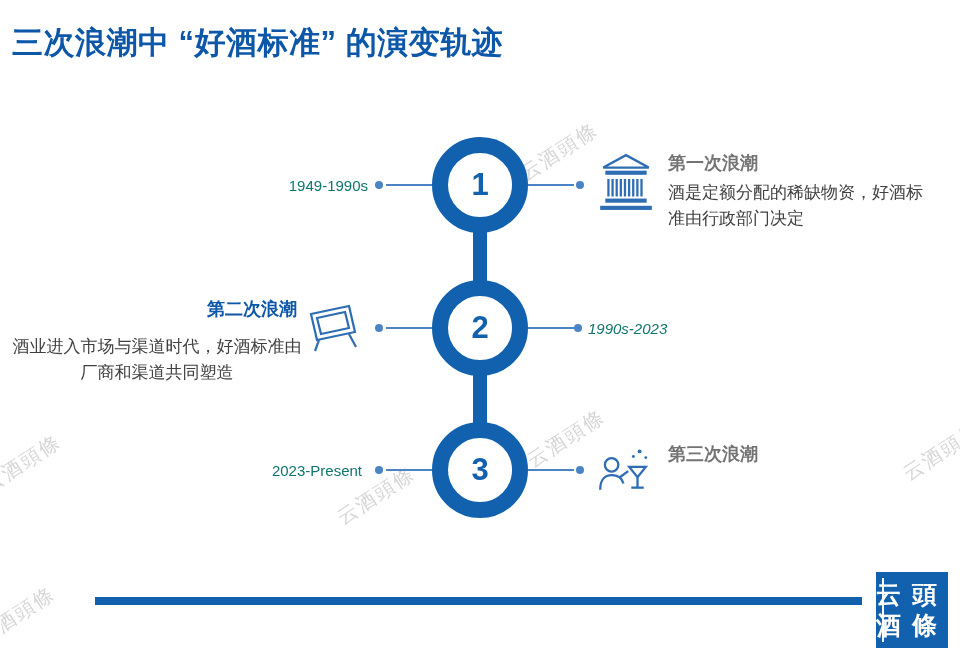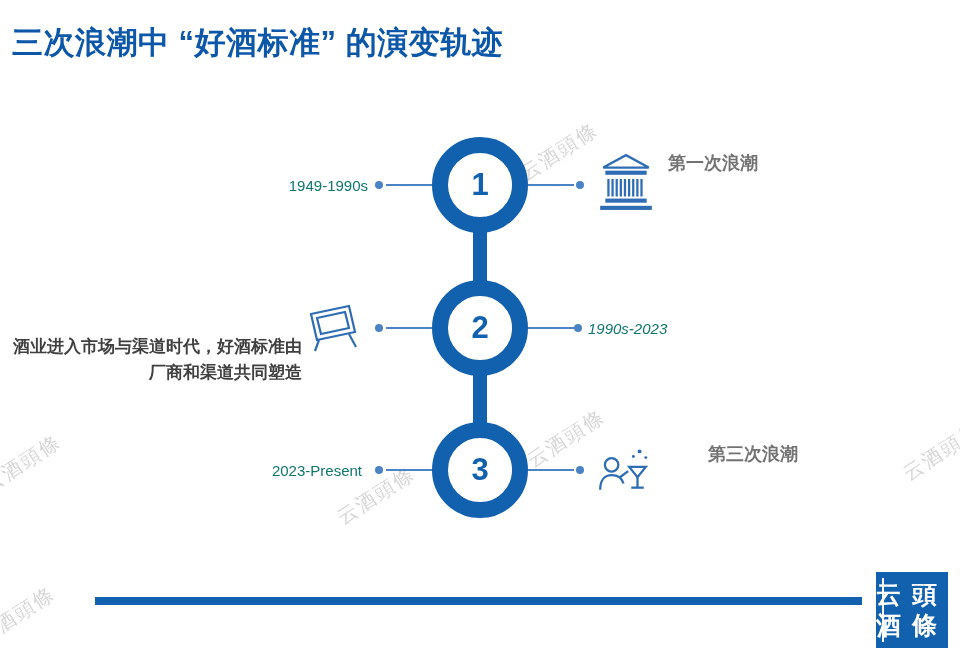--- a/index.html
+++ b/index.html
@@ -56,36 +56,38 @@
       <line x1="32" y1="28" x2="32" y2="45"></line>
       <line x1="36" y1="28" x2="36" y2="45"></line>
       <line x1="40" y1="28" x2="40" y2="45"></line>
       <line x1="44" y1="28" x2="44" y2="45"></line>
       <rect x="9" y="47" width="40" height="4" fill="#2e6db3" stroke="none"></rect>
       <rect x="4" y="54" width="50" height="4" fill="#2e6db3" stroke="none"></rect>
     </svg>
   </div>
 
   <div class="heading" style="left:668px;top:151px;">第一次浪潮</div>
+  <div class="desc" style="left:668px;top:180px;width:262px;">酒是定额分配的稀缺物资，好酒标准由行政部门决定</div>
 
   <div class="node-circle" style="left:432px;top:137px;">1</div>
 
   <div class="hline" style="left:386px;top:327px;width:46px;"></div>
   <div class="dot" style="left:375px;top:324px;"></div>
 
   <div class="icon" style="left:305px;top:299px;">
     <svg width="58" height="56" viewBox="0 0 58 54" fill="none" stroke="#2e6db3" stroke-width="2.2">
       <path d="M6 14 L44 6 L50 32 L12 40 Z"></path>
       <path d="M12 18 L40 12 L44 28 L16 34 Z"></path>
       <line x1="14" y1="40" x2="10" y2="51"></line>
       <line x1="44" y1="34" x2="51" y2="47"></line>
     </svg>
   </div>
 
-  <div class="desc" style="left:12px;top:334px;width:290px;text-align:right;font-weight:bold;">酒业进入市场与渠道时代，好酒标准由厂商和渠道共同塑造</div>
+  <div class="heading-r" style="left:97px;top:297px;width:200px;">第二次浪潮</div>
+  <div class="desc" style="left:12px;top:334px;width:290px;text-align:center;">酒业进入市场与渠道时代，好酒标准由厂商和渠道共同塑造</div>
 
   <div class="hline" style="left:528px;top:327px;width:46px;"></div>
   <div class="dot" style="left:574px;top:324px;"></div>
   <div class="date" style="left:588px;top:320px;width:140px;font-style:italic;">1990s-2023</div>
 
   <div class="node-circle" style="left:432px;top:280px;">2</div>
 
   <div class="hline" style="left:386px;top:469px;width:46px;"></div>
   <div class="dot" style="left:375px;top:466px;"></div>
   <div class="date" style="left:252px;top:462px;width:110px;text-align:right;">2023-Present</div>
@@ -100,21 +102,21 @@
       <path d="M25 36 L33 30"></path>
       <path d="M34 26 L50 26 L42 36 Z"></path>
       <line x1="42" y1="36" x2="42" y2="46"></line>
       <line x1="36" y1="46" x2="48" y2="46"></line>
       <circle cx="38" cy="16" r="1.4" fill="#2e6db3" stroke="none"></circle>
       <circle cx="44" cy="11" r="1.9" fill="#2e6db3" stroke="none"></circle>
       <circle cx="50" cy="17" r="1.4" fill="#2e6db3" stroke="none"></circle>
     </svg>
   </div>
 
-  <div class="heading" style="left:668px;top:442px;margin-left:40px;">第三次浪潮</div>
+  <div class="heading" style="left:668px;top:442px;">第三次浪潮</div>
 
   <div class="node-circle" style="left:432px;top:422px;">3</div>
 
   <div class="footer-bar"></div>
   <div class="logo">
     <span>云酒</span>
     <span>頭條</span>
   </div>
   <div class="logo-stripe"></div>
 

